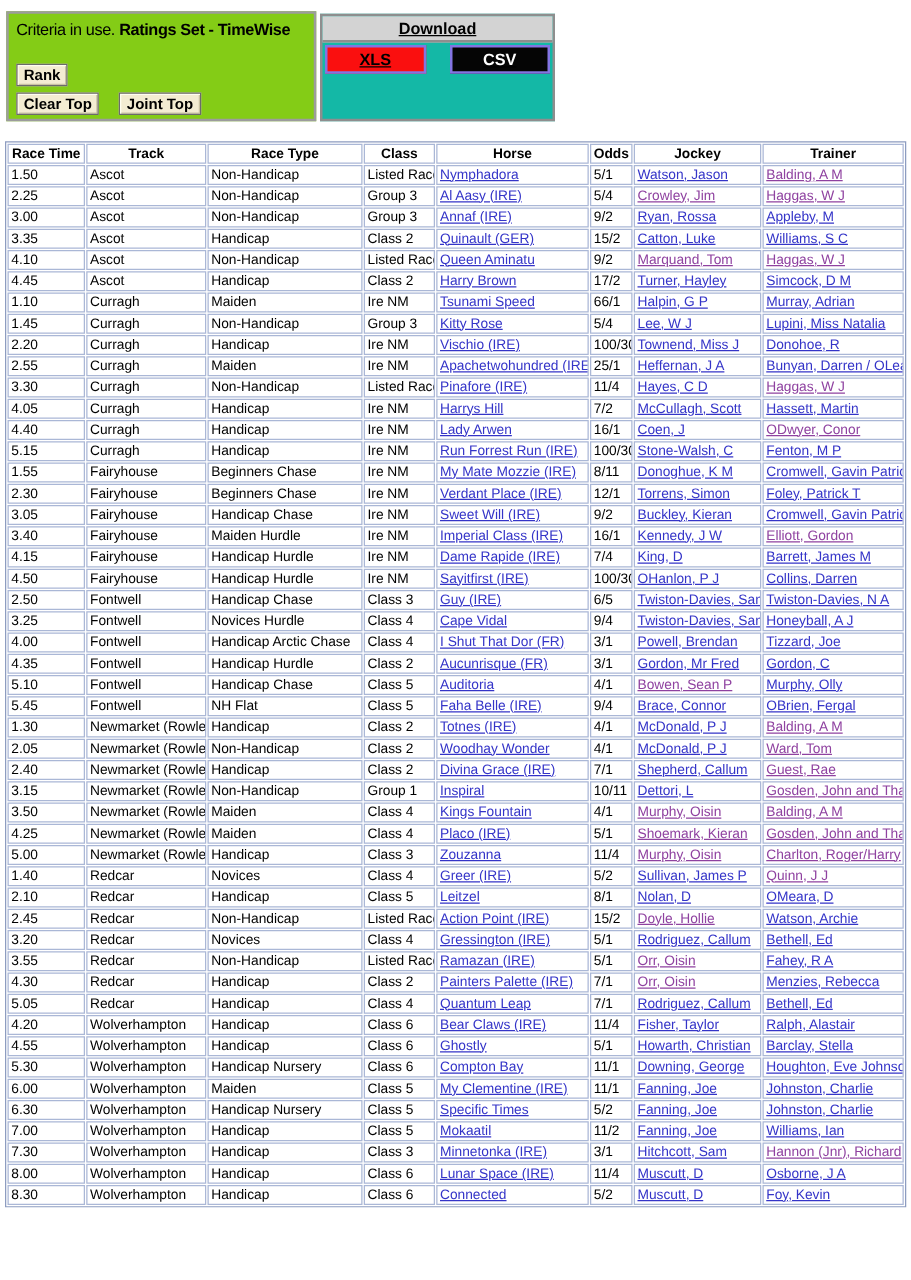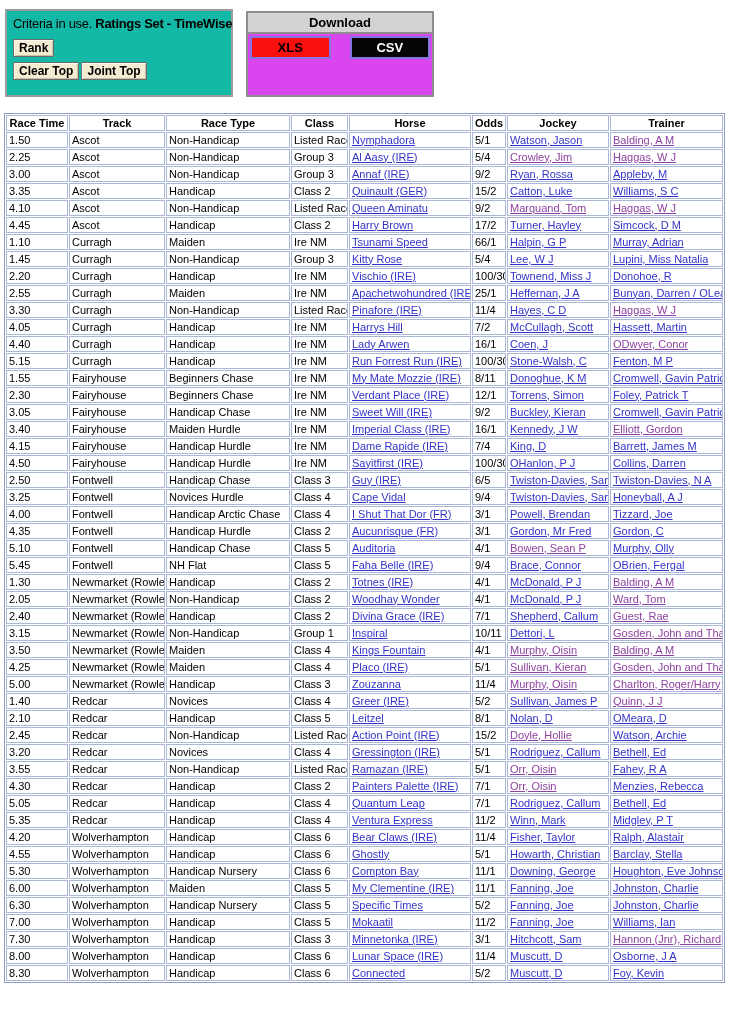--- a/index.html
+++ b/index.html
@@ -6,32 +6,32 @@
     --blue:#3434c8;
     --purple:#8f42a0;
     --cell-border:#aab7d6;
     --table-border:#8d9cc0;
   }
   html,body{margin:0;padding:0;background:#fff;}
   body{font-family:"Liberation Sans",sans-serif;color:#000;width:729px;}
 
   
   .top{display:flex;align-items:flex-start;padding:9px 0 0 5px;}
-  .criteria-box{width:228px;height:88px;box-sizing:border-box;border:2px solid #9c9c9c;
-    padding:5px 6px;background:#14b8a6;}
+  .criteria-box{width:248px;height:88px;box-sizing:border-box;border:2px solid #9c9c9c;
+    padding:5px 6px;background:#84cc16;}
   .criteria-line{font-size:13px;white-space:nowrap;letter-spacing:-0.3px;}
   .criteria-line b{font-weight:bold;}
   .btn{display:inline-block;background:#f3ecd2;border:1px solid #6b6b6b;
     box-shadow:inset 1px 1px 0 #fffdf1, inset -1px -1px 0 #c9c1a2;
     font-family:inherit;font-size:12px;font-weight:bold;padding:1px 5px;cursor:pointer;}
-  .btn-row{margin-top:7px;}
-  .btn-row2{margin-top:5px;display:flex;gap:2px;}
+  .btn-row{margin-top:20px;}
+  .btn-row2{margin-top:5px;display:flex;gap:16px;}
 
   .download-box{width:188px;height:86px;box-sizing:border-box;border:2px solid #8e8e8e;
-    margin-left:13px;margin-top:2px;background:#d946ef;}
+    margin-left:3px;margin-top:2px;background:#14b8a6;text-decoration:underline;}
   .download-header{background:#d3d3d3;text-align:center;font-weight:bold;font-size:13px;
     padding:2px 0;border-bottom:2px solid #8e8e8e;}
   .download-buttons{display:flex;gap:19px;padding:2px;}
   .dl-btn{flex:1;text-align:center;font-weight:bold;font-size:13px;line-height:19px;
     border:2px solid #8374e2;cursor:pointer;}
   .dl-xls{background:#fa0f0f;color:#000;}
   .dl-csv{background:#050505;color:#fff;}
 
   
   table.race{margin:16px 12px 0 4px;border-collapse:separate;border-spacing:1px;
@@ -404,21 +404,21 @@
         <td><a class="lnk visited">Murphy, Oisin</a></td>
         <td><a class="lnk visited">Balding, A M</a></td>
       </tr>
       <tr>
         <td>4.25</td>
         <td>Newmarket (Rowley)</td>
         <td>Maiden</td>
         <td>Class 4</td>
         <td><a class="lnk">Placo (IRE)</a></td>
         <td>5/1</td>
-        <td><a class="lnk visited">Sullivan, Kieran</a></td>
+        <td><a class="lnk visited">Shoemark, Kieran</a></td>
         <td><a class="lnk visited">Gosden, John and Thady</a></td>
       </tr>
       <tr>
         <td>5.00</td>
         <td>Newmarket (Rowley)</td>
         <td>Handicap</td>
         <td>Class 3</td>
         <td><a class="lnk">Zouzanna</a></td>
         <td>11/4</td>
         <td><a class="lnk visited">Murphy, Oisin</a></td>
@@ -486,30 +486,20 @@
       </tr>
       <tr>
         <td>5.05</td>
         <td>Redcar</td>
         <td>Handicap</td>
         <td>Class 4</td>
         <td><a class="lnk">Quantum Leap</a></td>
         <td>7/1</td>
         <td><a class="lnk">Rodriguez, Callum</a></td>
         <td><a class="lnk">Bethell, Ed</a></td>
-      </tr>
-      <tr>
-        <td>5.35</td>
-        <td>Redcar</td>
-        <td>Handicap</td>
-        <td>Class 4</td>
-        <td><a class="lnk">Ventura Express</a></td>
-        <td>11/2</td>
-        <td><a class="lnk">Winn, Mark</a></td>
-        <td><a class="lnk">Midgley, P T</a></td>
       </tr>
       <tr>
         <td>4.20</td>
         <td>Wolverhampton</td>
         <td>Handicap</td>
         <td>Class 6</td>
         <td><a class="lnk">Bear Claws (IRE)</a></td>
         <td>11/4</td>
         <td><a class="lnk">Fisher, Taylor</a></td>
         <td><a class="lnk">Ralph, Alastair</a></td>

